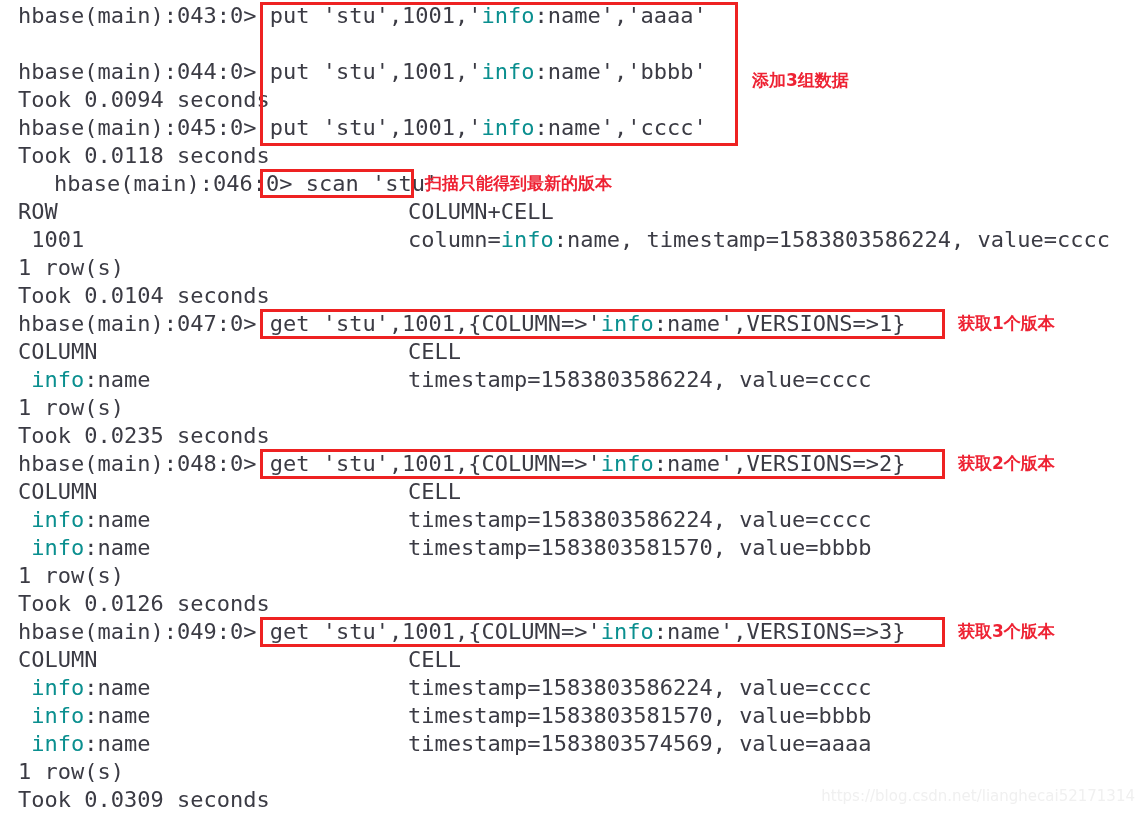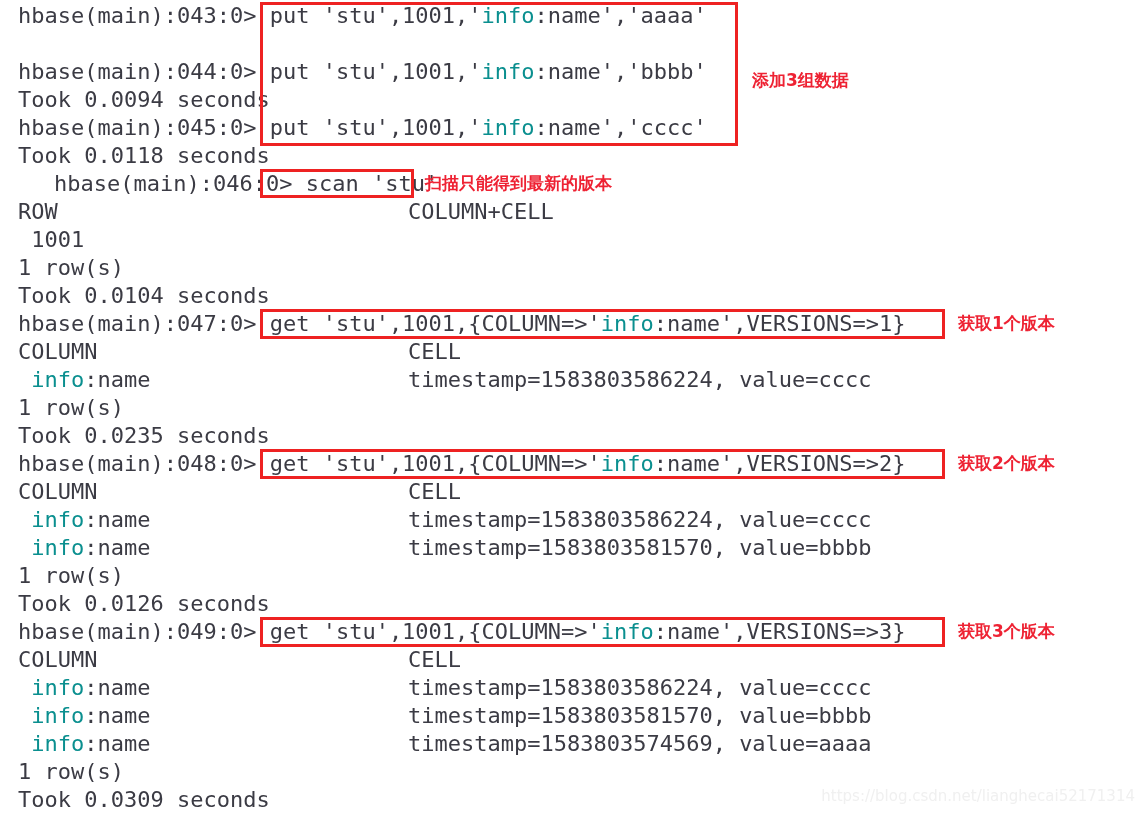--- a/index.html
+++ b/index.html
@@ -82,21 +82,21 @@
 <body>
 
 <div id="terminal">
     <div class="line" style="top: 2px;"><span class="col" style="left: 2px;"><span class="prompt">hbase(main):043:0&gt; </span><span class="cmdtxt">put 'stu',1001,'</span><span class="kw-info">info</span><span class="cmdtxt">:name','aaaa'</span></span></div>
     <div class="line" style="top: 58px;"><span class="col" style="left: 2px;"><span class="prompt">hbase(main):044:0&gt; </span><span class="cmdtxt">put 'stu',1001,'</span><span class="kw-info">info</span><span class="cmdtxt">:name','bbbb'</span></span></div>
     <div class="line" style="top: 86px;"><span class="col" style="left: 2px;"><span class="plain">Took 0.0094 seconds</span></span></div>
     <div class="line" style="top: 114px;"><span class="col" style="left: 2px;"><span class="prompt">hbase(main):045:0&gt; </span><span class="cmdtxt">put 'stu',1001,'</span><span class="kw-info">info</span><span class="cmdtxt">:name','cccc'</span></span></div>
     <div class="line" style="top: 142px;"><span class="col" style="left: 2px;"><span class="plain">Took 0.0118 seconds</span></span></div>
     <div class="line" style="top: 170px; margin-left: 36px;"><span class="col" style="left: 2px;"><span class="prompt">hbase(main):046:0&gt; </span><span class="cmdtxt">scan 'stu'</span></span></div>
     <div class="line" style="top: 198px;"><span class="col" style="left: 2px;"><span class="plain">ROW</span></span><span class="col" style="left: 392px;"><span class="plain">COLUMN+CELL</span></span></div>
-    <div class="line" style="top: 226px;"><span class="col" style="left: 2px;"><span class="plain"> 1001</span></span></div>
+    <div class="line" style="top: 226px;"><span class="col" style="left: 2px;"><span class="plain"> 1001</span></span><span class="col" style="left: 392px;"><span class="plain">column=</span><span class="kw-info">info</span><span class="plain">:name, timestamp=1583803586224, value=cccc</span></span></div>
     <div class="line" style="top: 254px;"><span class="col" style="left: 2px;"><span class="plain">1 row(s)</span></span></div>
     <div class="line" style="top: 282px;"><span class="col" style="left: 2px;"><span class="plain">Took 0.0104 seconds</span></span></div>
     <div class="line" style="top: 310px;"><span class="col" style="left: 2px; text-align: right;"><span class="prompt">hbase(main):047:0&gt; </span><span class="cmdtxt">get 'stu',1001,{COLUMN=&gt;'</span><span class="kw-info">info</span><span class="cmdtxt">:name',VERSIONS=&gt;1}</span></span></div>
     <div class="line" style="top: 338px;"><span class="col" style="left: 2px;"><span class="plain">COLUMN</span></span><span class="col" style="left: 392px;"><span class="plain">CELL</span></span></div>
     <div class="line" style="top: 366px;"><span class="col" style="left: 2px;"><span class="plain"> </span><span class="kw-info">info</span><span class="plain">:name</span></span><span class="col" style="left: 392px;"><span class="plain">timestamp=1583803586224, value=cccc</span></span></div>
     <div class="line" style="top: 394px;"><span class="col" style="left: 2px;"><span class="plain">1 row(s)</span></span></div>
     <div class="line" style="top: 422px; padding-left: 33px;"><span class="col" style="left: 2px;"><span class="plain">Took 0.0235 seconds</span></span></div>
     <div class="line" style="top: 450px;"><span class="col" style="left: 2px;"><span class="prompt">hbase(main):048:0&gt; </span><span class="cmdtxt">get 'stu',1001,{COLUMN=&gt;'</span><span class="kw-info">info</span><span class="cmdtxt">:name',VERSIONS=&gt;2}</span></span></div>
     <div class="line" style="top: 478px;"><span class="col" style="left: 2px;"><span class="plain">COLUMN</span></span><span class="col" style="left: 392px;"><span class="plain">CELL</span></span></div>
     <div class="line" style="top: 506px;"><span class="col" style="left: 2px;"><span class="plain"> </span><span class="kw-info">info</span><span class="plain">:name</span></span><span class="col" style="left: 392px;"><span class="plain">timestamp=1583803586224, value=cccc</span></span></div>

